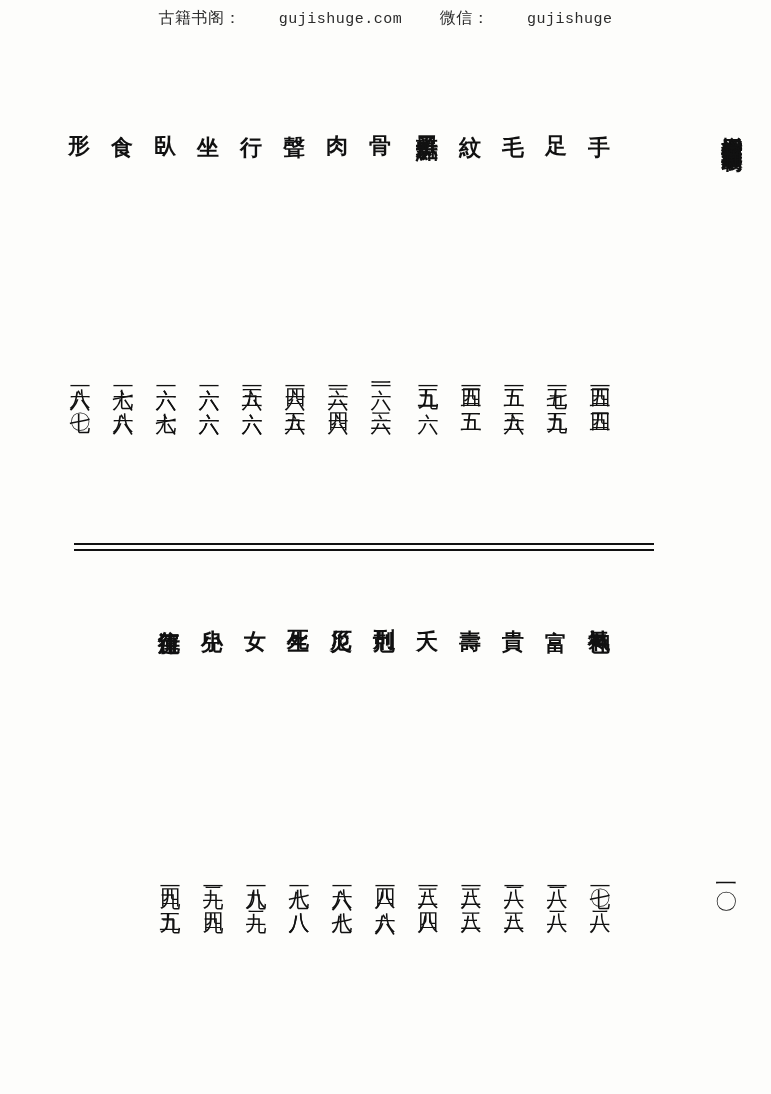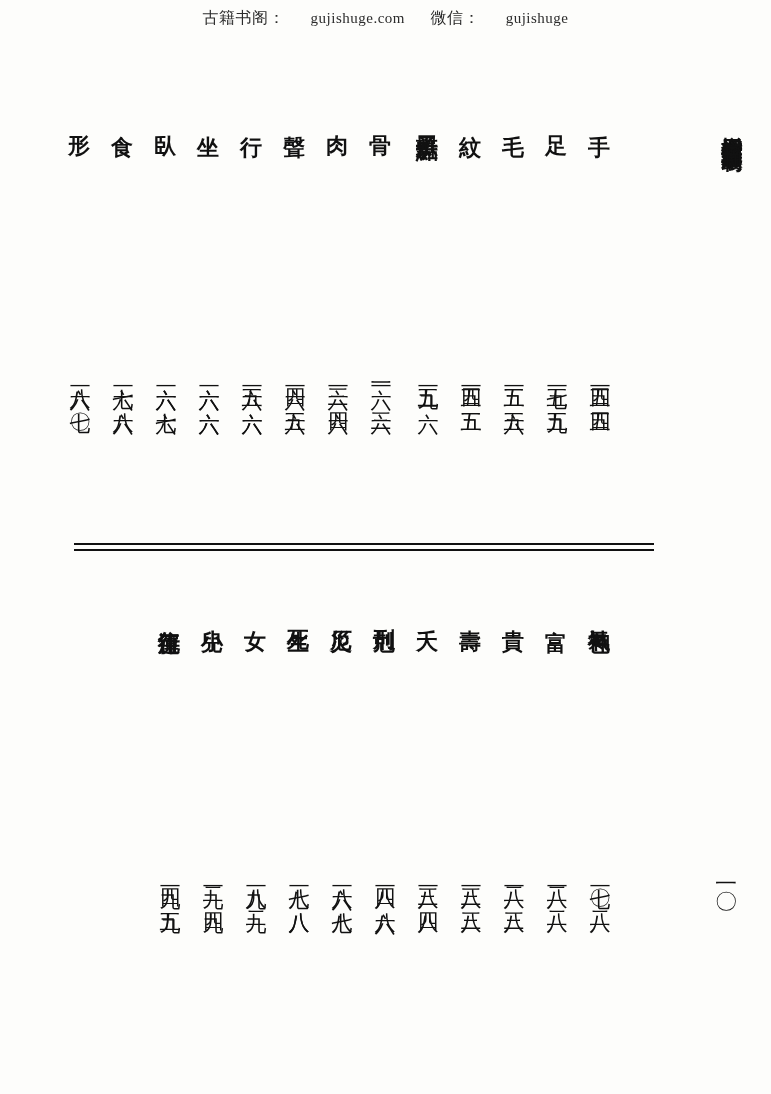--- a/index.html
+++ b/index.html
@@ -25,23 +25,23 @@
     top: 8px;
     left: 0;
     width: 771px;
     text-align: center;
     font-family: "DejaVu Sans", "Liberation Sans", sans-serif;
     font-size: 16px;
     letter-spacing: 0.5px;
     color: #2b2b2b;
     white-space: nowrap;
   }
-  .watermark .seg { margin: 0 10px; }
+  .watermark .seg { margin: 0 16px; }
   .watermark .mono {
-    font-family: Liberation Serif, serif;
+    font-family: Liberation Mono, monospace;
     font-size: 15px;
   }
 
   
   .spine {
     position: absolute;
     right: 28px;
     top: 120px;
     writing-mode: vertical-rl;
     text-orientation: upright;

